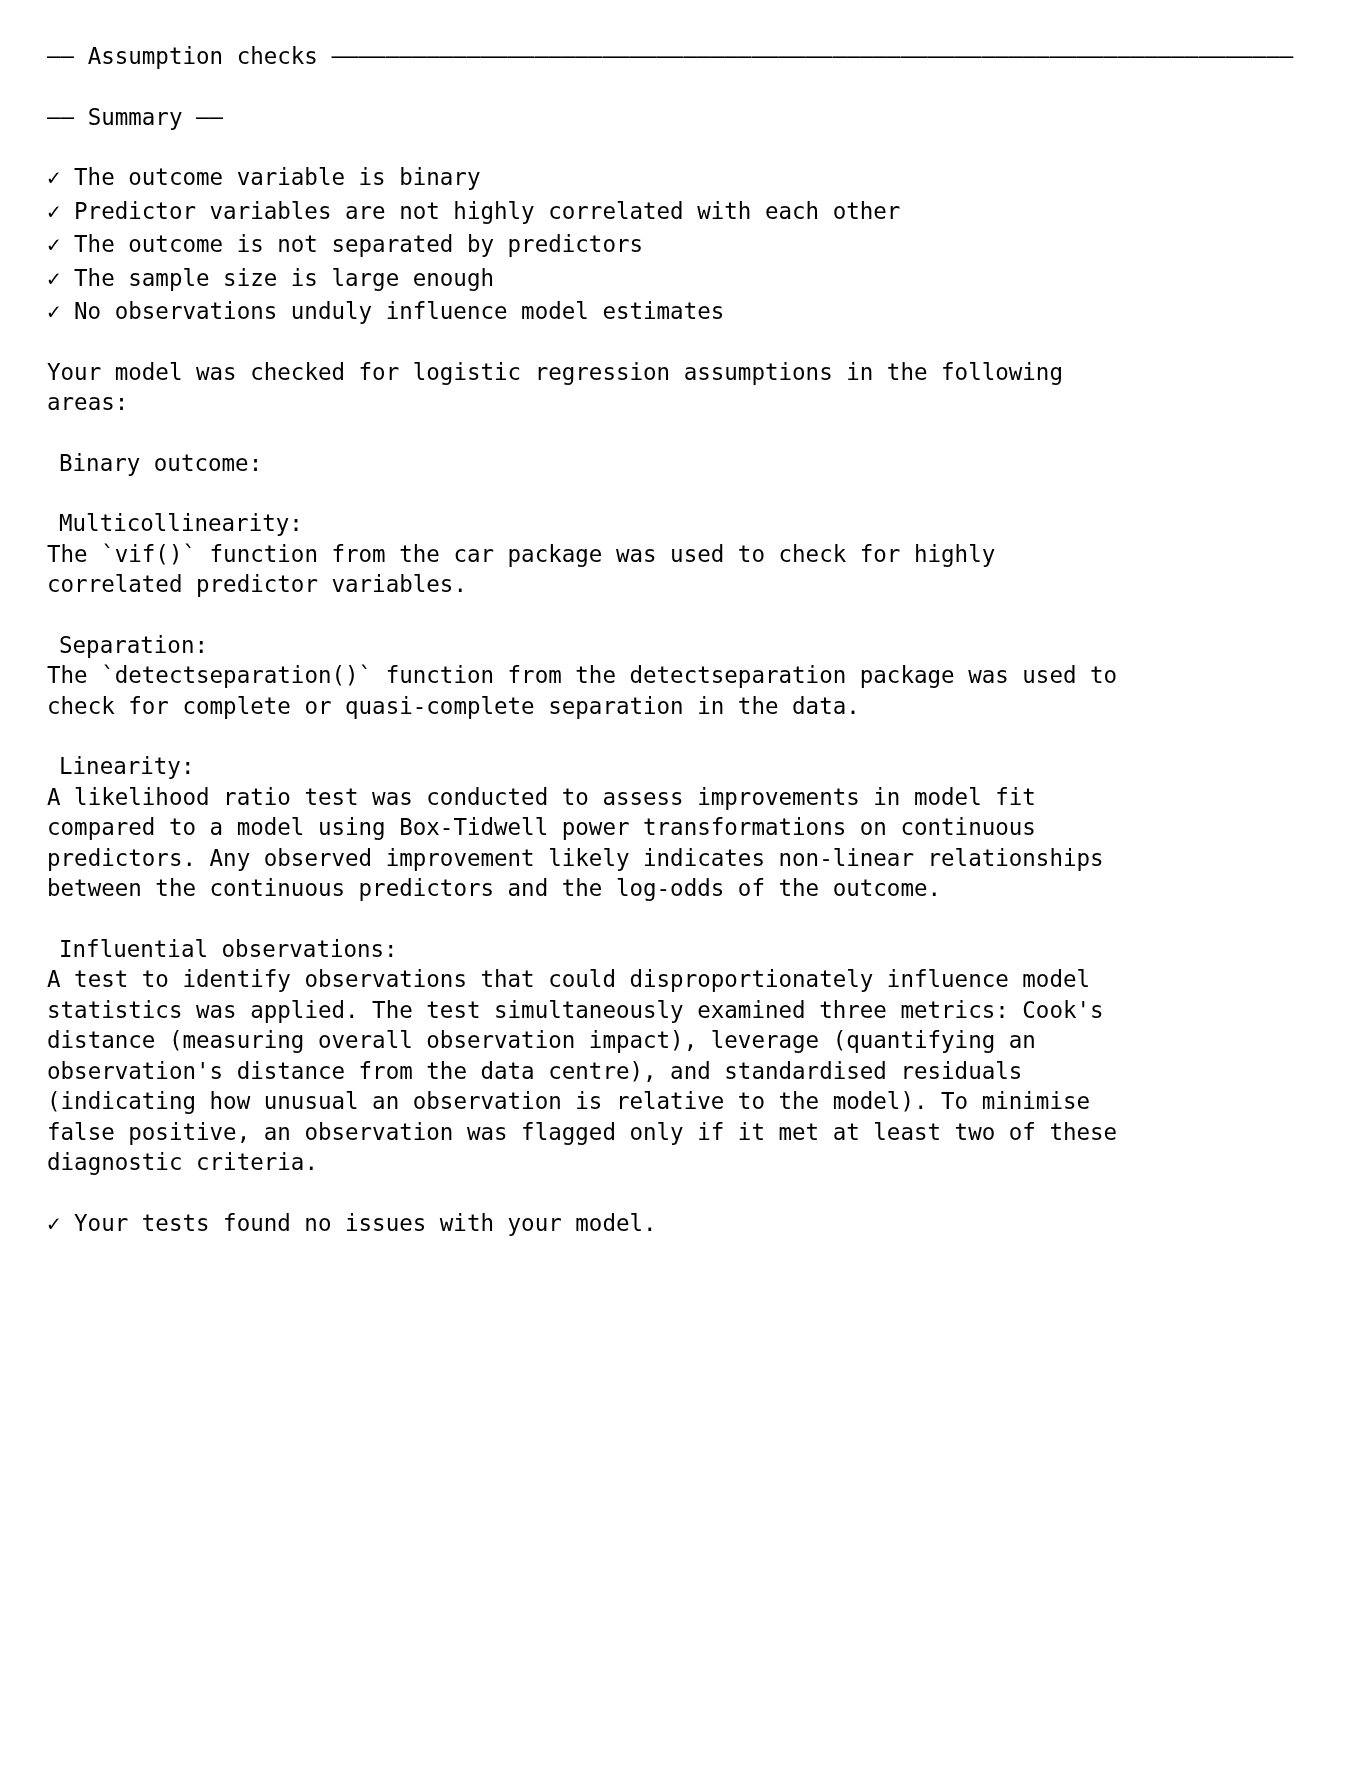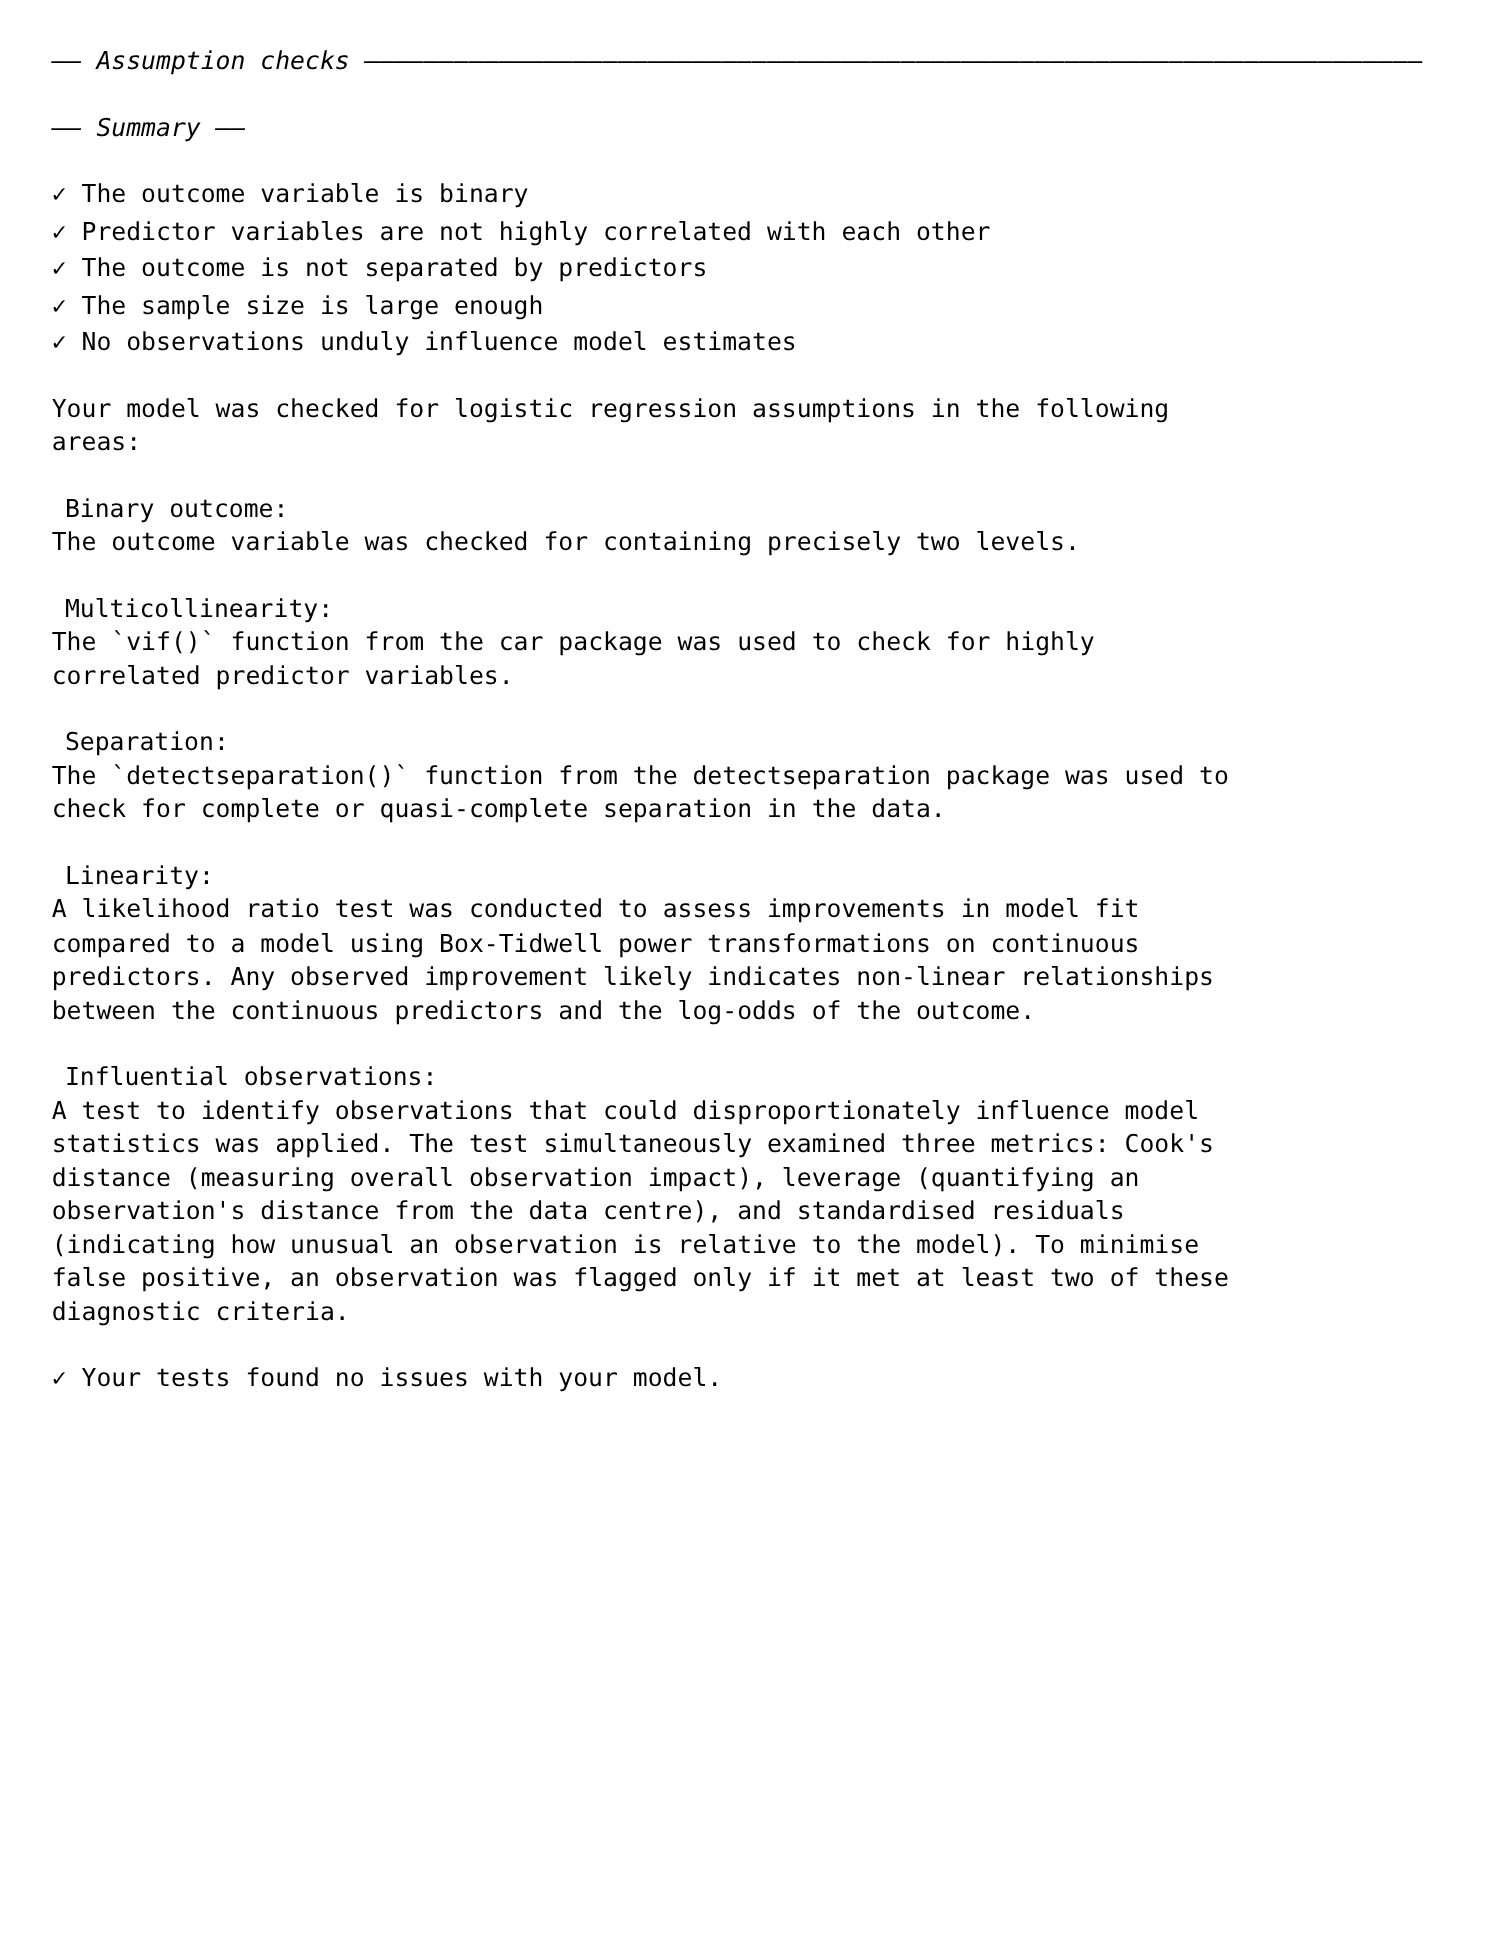--- a/index.html
+++ b/index.html
@@ -13,21 +13,21 @@
     line-height: 30.5px;
     overflow: hidden;
   }
   .page {
     box-sizing: border-box;
     width: 1350px;
     height: 1772px;
     padding: 41px 30px 0 47px;
   }
   .block { margin: 0 0 30px 0; }
-  .rule-line { white-space: nowrap; font-style: italic; }
+  .rule-line { white-space: nowrap; }
   .rule-title { margin: 0 1ch; }
   .check {
     display: inline-block;
     width: 2ch;
     vertical-align: baseline;
   }
   .check-item { margin: 0 0 3px 0; }
   .check-item:last-child { margin-bottom: 16px; }
   .wrap-lines { white-space: pre; }
   .heading { white-space: pre; margin-left: 12px; }
@@ -50,21 +50,20 @@
     <div class="check-item"><span class="check">✓</span><span class="wrap-lines">No observations unduly influence model estimates</span></div>
   </div>
 
   <div class="block">
     <div class="wrap-lines">Your model was checked for logistic regression assumptions in the following
 areas:</div>
   </div>
 
   <div class="block">
     <div class="heading">Binary outcome:</div>
-    <div class="wrap-lines">The outcome variable was checked for containing precisely two levels.</div>
   </div>
 
   <div class="block">
     <div class="heading">Multicollinearity:</div>
     <div class="wrap-lines">The `vif()` function from the car package was used to check for highly
 correlated predictor variables.</div>
   </div>
 
   <div class="block">
     <div class="heading">Separation:</div>

